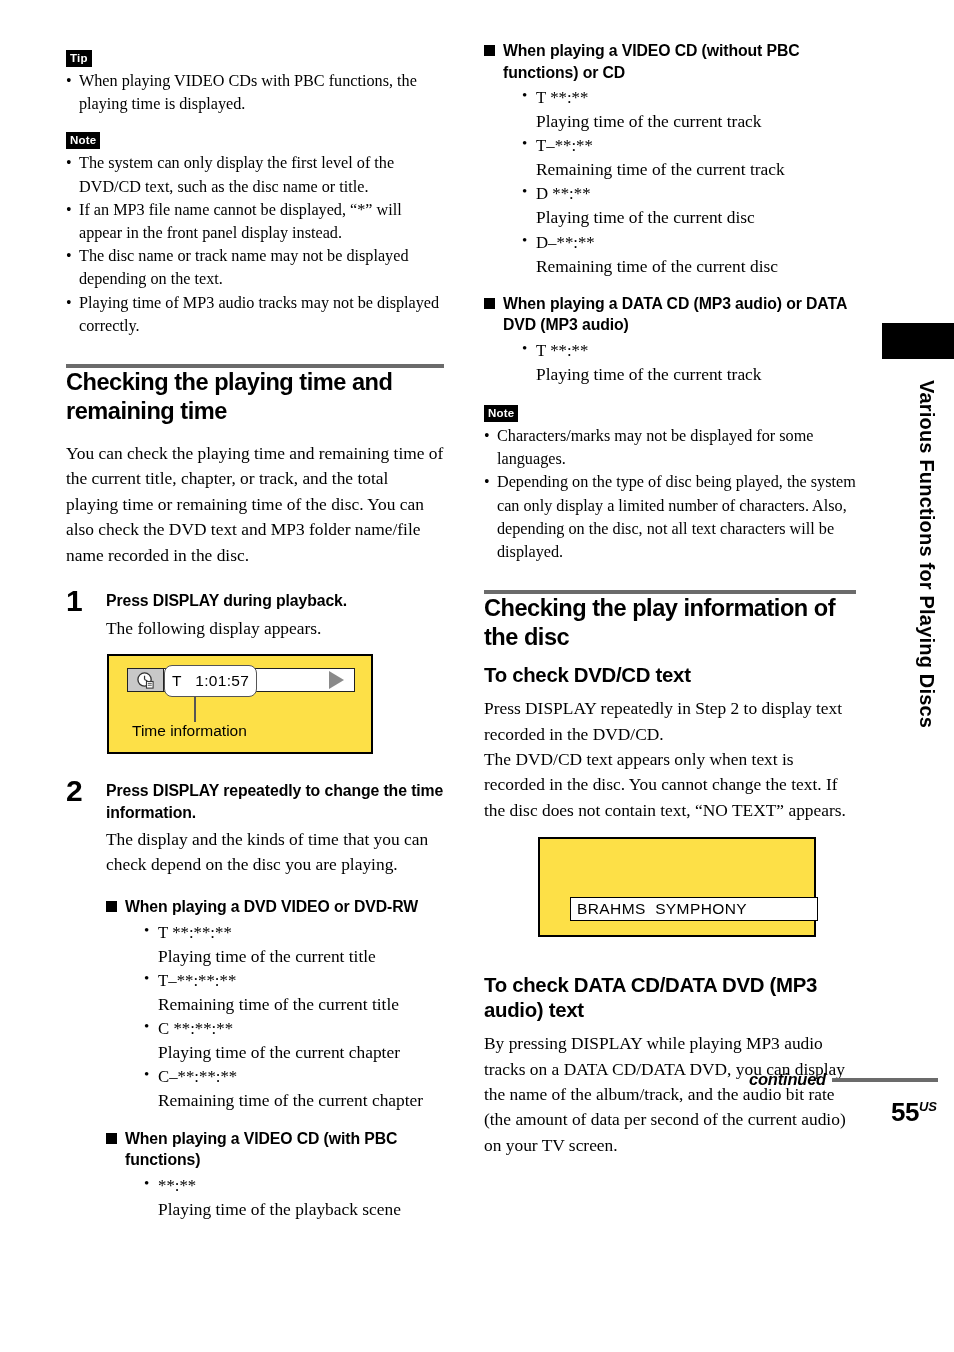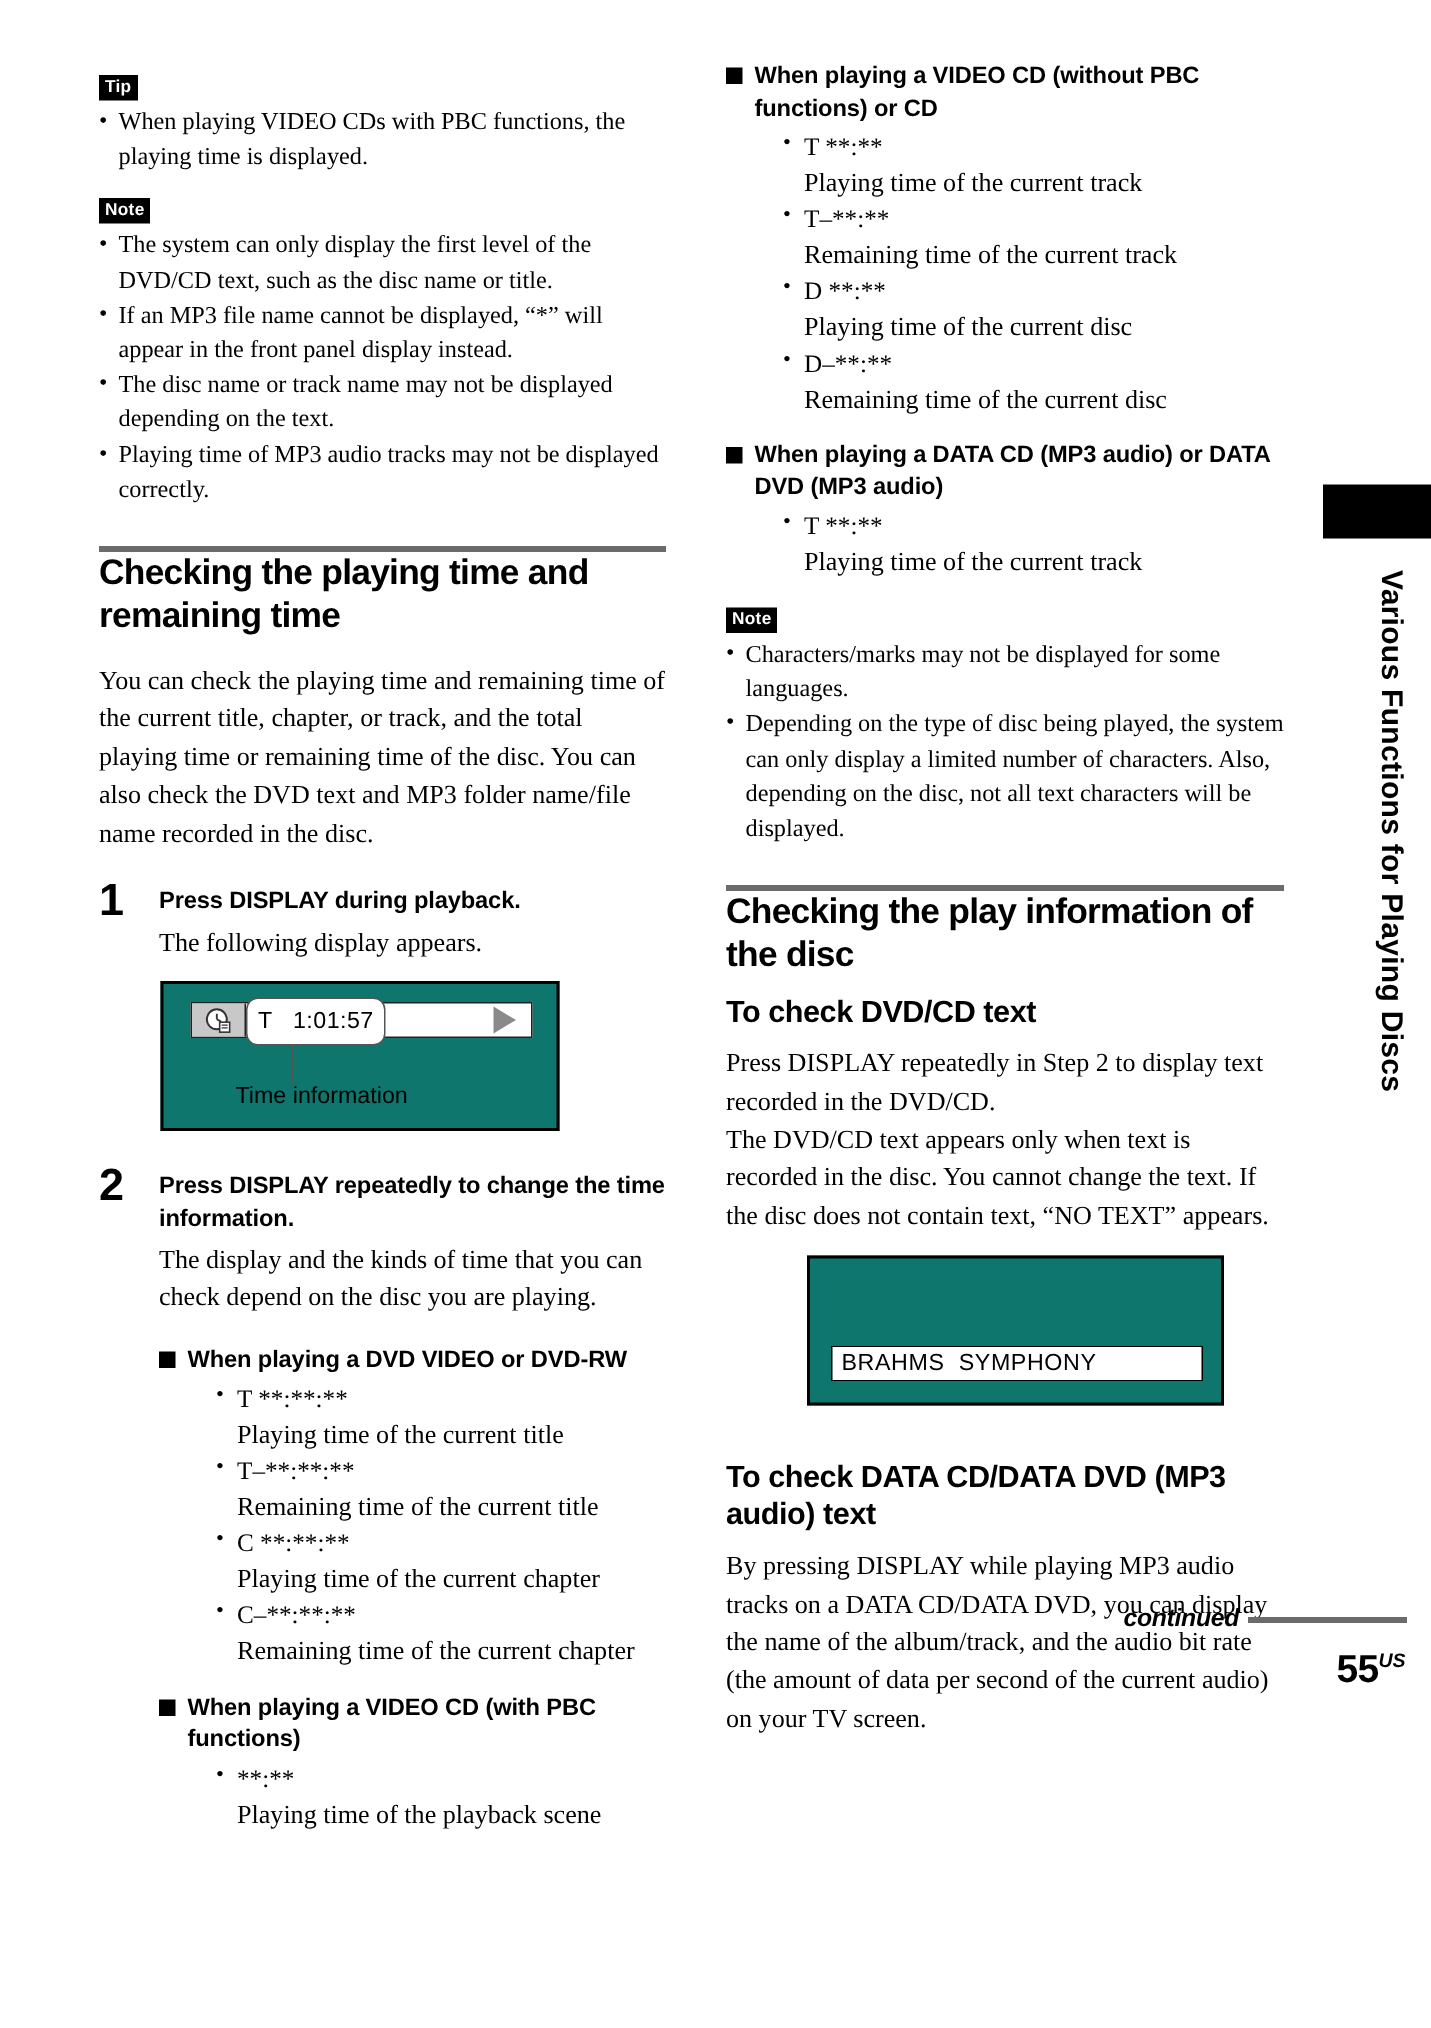--- a/index.html
+++ b/index.html
@@ -145,21 +145,21 @@
   }
   .tc-desc {
     font-size: 17.4px;
     line-height: 25.2px;
     padding-left: 14px;
   }
 
   
   .tv-box {
     border: 2.5px solid #000;
-    background: #0f766e;
+    background: #fde047;
     position: relative;
   }
   .tv-bar {
     position: absolute;
     border: 1.5px solid #222;
     background: #fff;
     display: flex;
     align-items: center;
   }
   .tv-icon-cell {
@@ -331,21 +331,21 @@
             <rect x="11" y="11" width="7" height="7" fill="#ffffff" stroke="#333333" stroke-width="1.1"></rect>
             <line x1="12.4" y1="13" x2="16.6" y2="13" stroke="#333333" stroke-width="0.9"></line>
             <line x1="12.4" y1="15" x2="16.6" y2="15" stroke="#333333" stroke-width="0.9"></line>
           </svg>
         </div>
         <div class="tv-time-pill">T   1:01:57</div>
         <div class="tv-play-tri"></div>
       </div>
 
       <div class="leader-line" style="left:85px; top:40px; height:26px;"></div>
-      <div class="leader-label" style="left:48px; top:66px;">Time information</div>
+      <div class="leader-label" style="left:23px; top:66px;">Time information</div>
     </div>
 
     <div class="step" style="margin-top:26px;">
       <div class="step-num">2</div>
       <div class="step-title">Press DISPLAY repeatedly to change the time information.</div>
       <div class="step-body">The display and the kinds of time that you can check depend on the disc you are playing.</div>
     </div>
 
     <div style="margin-top:20px; padding-left:40px;">
       <div class="sq-head">When playing a DVD VIDEO or DVD-RW</div>
@@ -428,21 +428,21 @@
     <div style="margin-top:26px;">
       <div class="sec-rule"></div>
       <div class="sec-head">Checking the play information of the disc</div>
     </div>
 
     <div class="sub-head" style="margin-top:12px;">To check DVD/CD text</div>
     <div class="body-p" style="margin-top:8px;">Press DISPLAY repeatedly in Step 2 to display text recorded in the DVD/CD.</div>
     <div class="body-p">The DVD/CD text appears only when text is recorded in the disc. You cannot change the text. If the disc does not contain text, “NO TEXT” appears.</div>
 
     <div class="tv-box" style="margin-top:14px; margin-left:54px; width:278px; height:100px;">
-      <div class="brahms-field" style="left:14px; bottom:14px; width:248px; height:24px;">BRAHMS  SYMPHONY</div>
+      <div class="brahms-field" style="left:30px; bottom:14px; width:248px; height:24px;">BRAHMS  SYMPHONY</div>
     </div>
 
     <div class="sub-head" style="margin-top:36px;">To check DATA CD/DATA DVD (MP3 audio) text</div>
     <div class="body-p" style="margin-top:8px;">By pressing DISPLAY while playing MP3 audio tracks on a DATA CD/DATA DVD, you can display the name of the album/track, and the audio bit rate (the amount of data per second of the current audio) on your TV screen.</div>
 
   </div>
 
   <div class="edge-tab"></div>
   <div class="edge-text">Various Functions for Playing Discs</div>
 

